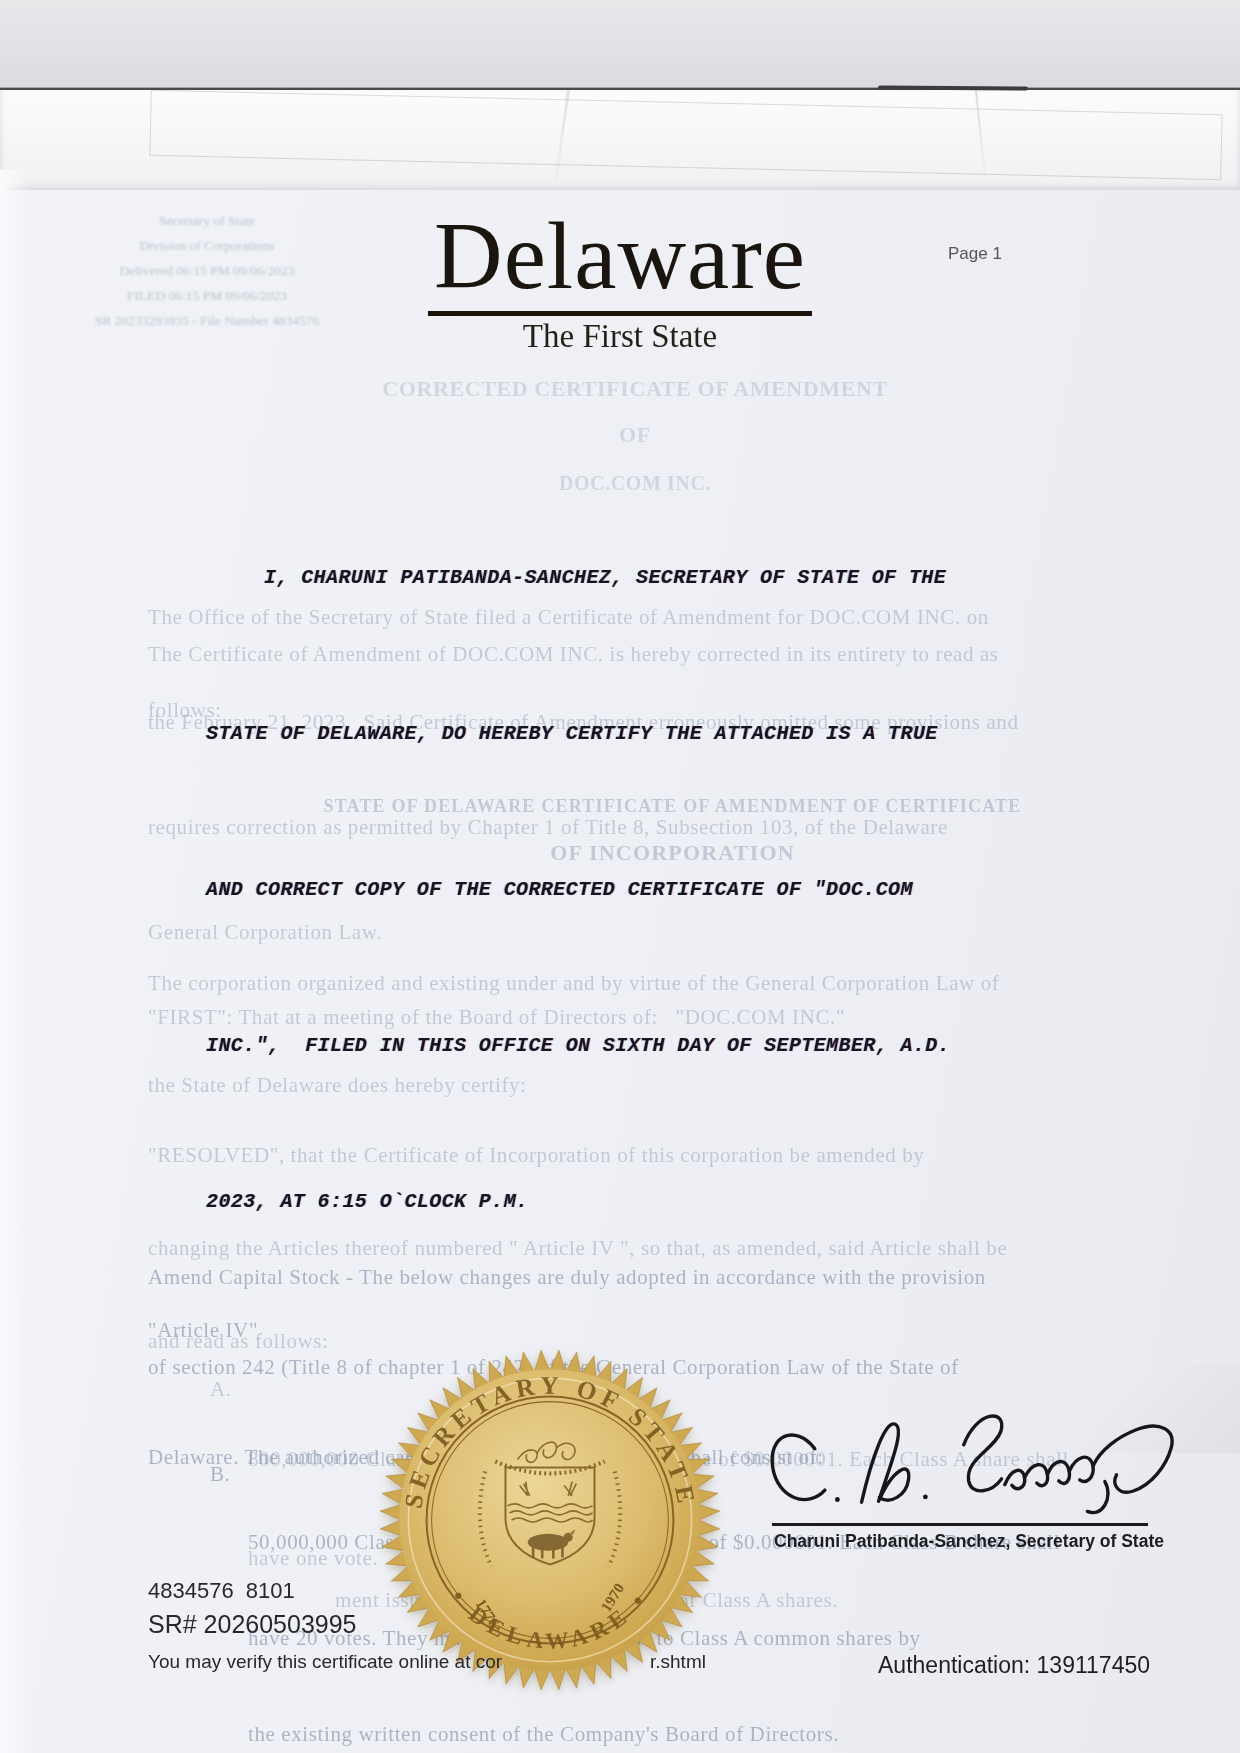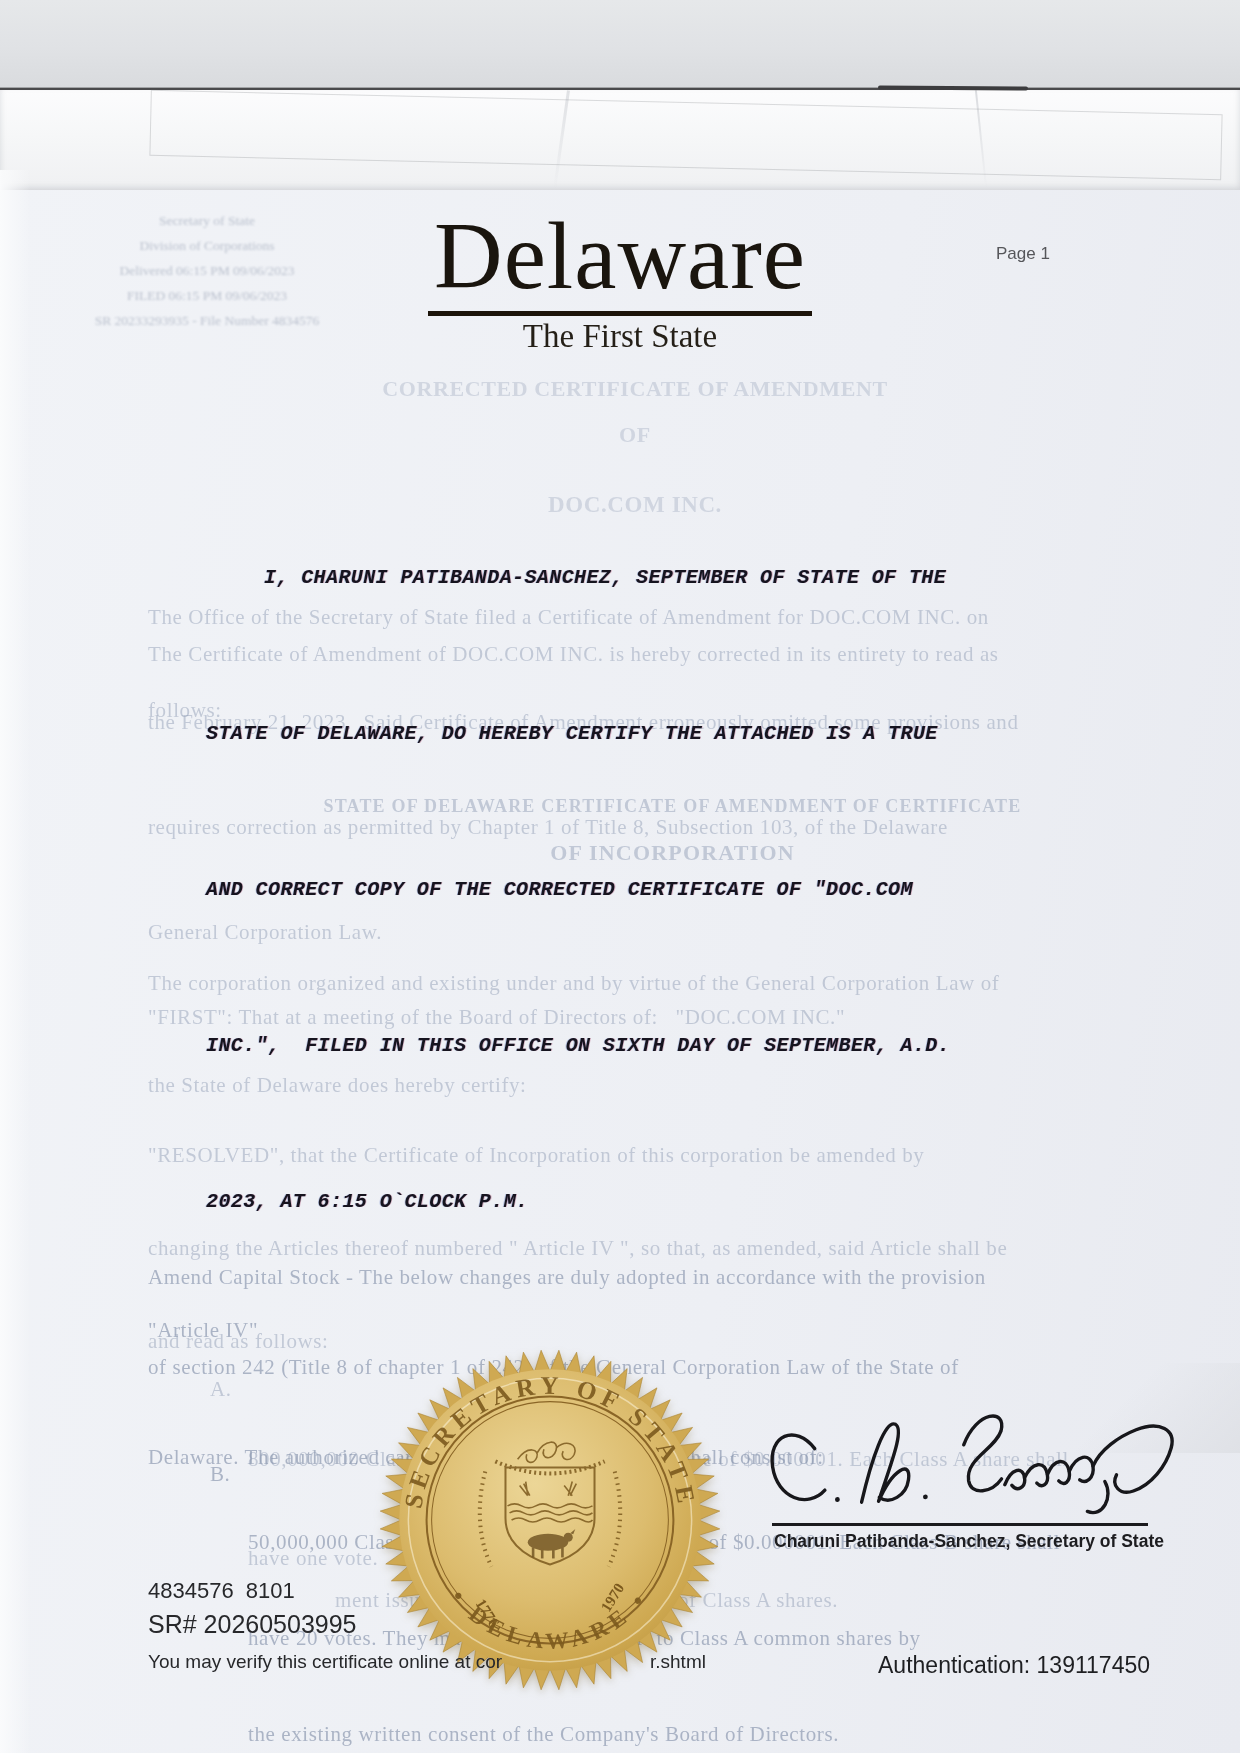--- a/index.html
+++ b/index.html
@@ -30,21 +30,21 @@
   .page-corner{right:0;bottom:0;width:220px;height:90px;
     background:linear-gradient(315deg,#dfe1e6 0%,rgba(223,225,230,0) 55%);}
 
   
   .brand-title{left:380px;top:206px;width:480px;text-align:center;
     font-size:95px;line-height:100px;color:#1a150e;letter-spacing:1px;}
   .brand-underline{left:428px;top:311px;width:384px;height:5px;background:#1c140a;}
   .brand-subtitle{left:380px;top:318px;width:480px;text-align:center;
     font-size:33px;color:#241f17;}
   .page-label{left:948px;top:244px;font-family:"Liberation Sans",sans-serif;
-    font-size:17px;color:#55565a;margin-left:48px;}
+    font-size:17px;color:#55565a;}
 
   
   .ghost{color:#8593ad;opacity:.42;filter:blur(.55px);font-size:21px;
     letter-spacing:.6px;white-space:pre;}
   .ghost-dark{opacity:.58;color:#7b89a4;}
   .ghost-faint{opacity:.28;}
   .ghost-center{text-align:center;font-weight:bold;}
   .ghost-stamp{left:62px;top:208px;width:290px;text-align:center;
     font-size:13.5px;line-height:25px;color:#8d97ab;opacity:.55;filter:blur(1.1px);}
 
@@ -99,21 +99,21 @@
     <div>SR 20233293935 - File Number 4834576</div>
   </div>
 
   <div class="abs brand-title">Delaware</div>
   <div class="abs brand-underline"></div>
   <div class="abs brand-subtitle">The First State</div>
   <div class="abs page-label">Page 1</div>
 
   <div class="abs ghost ghost-faint ghost-center" style="left:150px;right:120px;top:376px;font-size:22px;">CORRECTED CERTIFICATE OF AMENDMENT</div>
   <div class="abs ghost ghost-faint ghost-center" style="left:150px;right:120px;top:422px;font-size:22px;">OF</div>
-  <div class="abs ghost ghost-faint ghost-center" style="left:150px;right:120px;top:472px;font-size:23px;margin-top:20px;">DOC.COM INC.</div>
+  <div class="abs ghost ghost-faint ghost-center" style="left:150px;right:120px;top:472px;font-size:20px;">DOC.COM INC.</div>
 
   <div class="abs ghost" style="left:148px;top:530px;line-height:35px;">
     <div>The Office of the Secretary of State filed a Certificate of Amendment for DOC.COM INC. on</div>
     <div>the February 21, 2023.  Said Certificate of Amendment erroneously omitted some provisions and</div>
     <div>requires correction as permitted by Chapter 1 of Title 8, Subsection 103, of the Delaware</div>
     <div>General Corporation Law.</div>
   </div>
 
   <div class="abs ghost" style="left:148px;top:642px;">The Certificate of Amendment of DOC.COM INC. is hereby corrected in its entirety to read as</div>
   <div class="abs ghost" style="left:148px;top:698px;">follows:</div>
@@ -151,21 +151,21 @@
   <div class="abs ghost ghost-dark" style="left:210px;top:1462px;">B.</div>
   <div class="abs ghost ghost-dark" style="left:248px;top:1462px;line-height:32px;">
     <div>50,000,000 Class B common shares with par value of $0.000001. Each Class B share shall</div>
     <div>have 20 votes. They may at any time convert to Class A common shares by</div>
     <div>the existing written consent of the Company's Board of Directors.</div>
   </div>
 
   <div class="abs ghost" style="left:335px;top:1588px;">ment issued equal to the total number of Class A shares.</div>
 
   <div class="abs cert">
-    <div class="cert-indent">I, CHARUNI PATIBANDA-SANCHEZ, SEPTEMBER OF STATE OF THE</div>
+    <div class="cert-indent">I, CHARUNI PATIBANDA-SANCHEZ, SECRETARY OF STATE OF THE</div>
     <div>STATE OF DELAWARE, DO HEREBY CERTIFY THE ATTACHED IS A TRUE</div>
     <div>AND CORRECT COPY OF THE CORRECTED CERTIFICATE OF "DOC.COM</div>
     <div>INC.",  FILED IN THIS OFFICE ON SIXTH DAY OF SEPTEMBER, A.D.</div>
     <div>2023, AT 6:15 O`CLOCK P.M.</div>
   </div>
 
   <div class="abs seal-wrap">
     <svg width="344" height="344" viewBox="0 0 340 340">
       <defs>
         <radialGradient id="goldGrad" cx="45%" cy="38%" r="70%">

